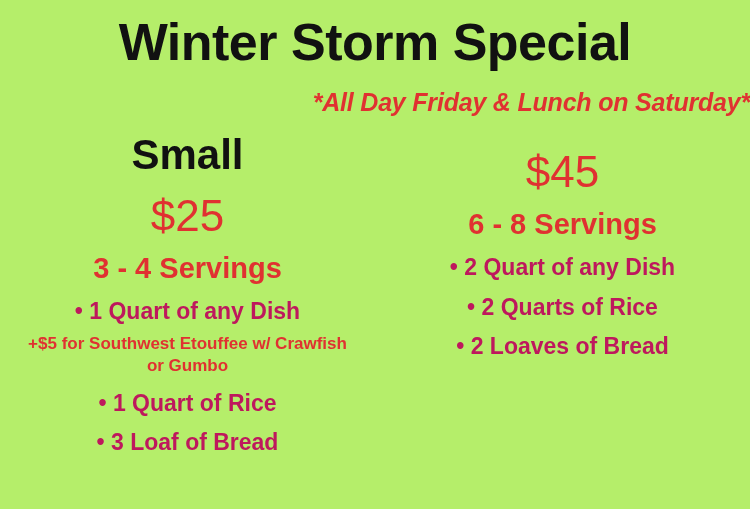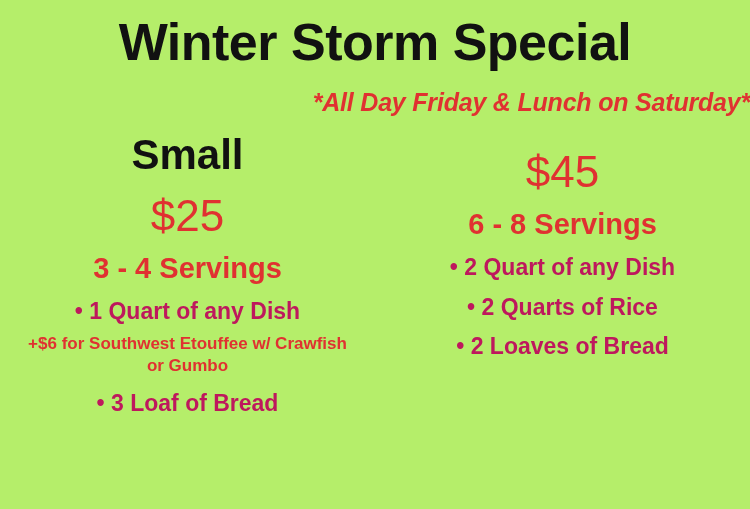--- a/index.html
+++ b/index.html
@@ -93,21 +93,22 @@
 
   <div class="subtitle">*All Day Friday &amp; Lunch on Saturday*</div>
 
   <div class="columns">
 
     <div class="col">
       <div class="col-title">Small</div>
       <div class="col-price">$25</div>
       <div class="col-servings">3 - 4 Servings</div>
       <div class="col-line">• 1 Quart of any Dish</div>
-      <div class="col-note">+$6 for Southwest Etouffee w/ Crawfish or Gumbo</div>
+      <div class="col-note">+$5 for Southwest Etouffee w/ Crawfish or Gumbo</div>
+      <div class="col-line">• 1 Quart of Rice</div>
       <div class="col-line">• 3 Loaf of Bread</div>
     </div>
 
     <div class="col">
       <div class="col-price">$45</div>
       <div class="col-servings">6 - 8 Servings</div>
       <div class="col-line">• 2 Quart of any Dish</div>
       <div class="col-line">• 2 Quarts of Rice</div>
       <div class="col-line">• 2 Loaves of Bread</div>
     </div>

